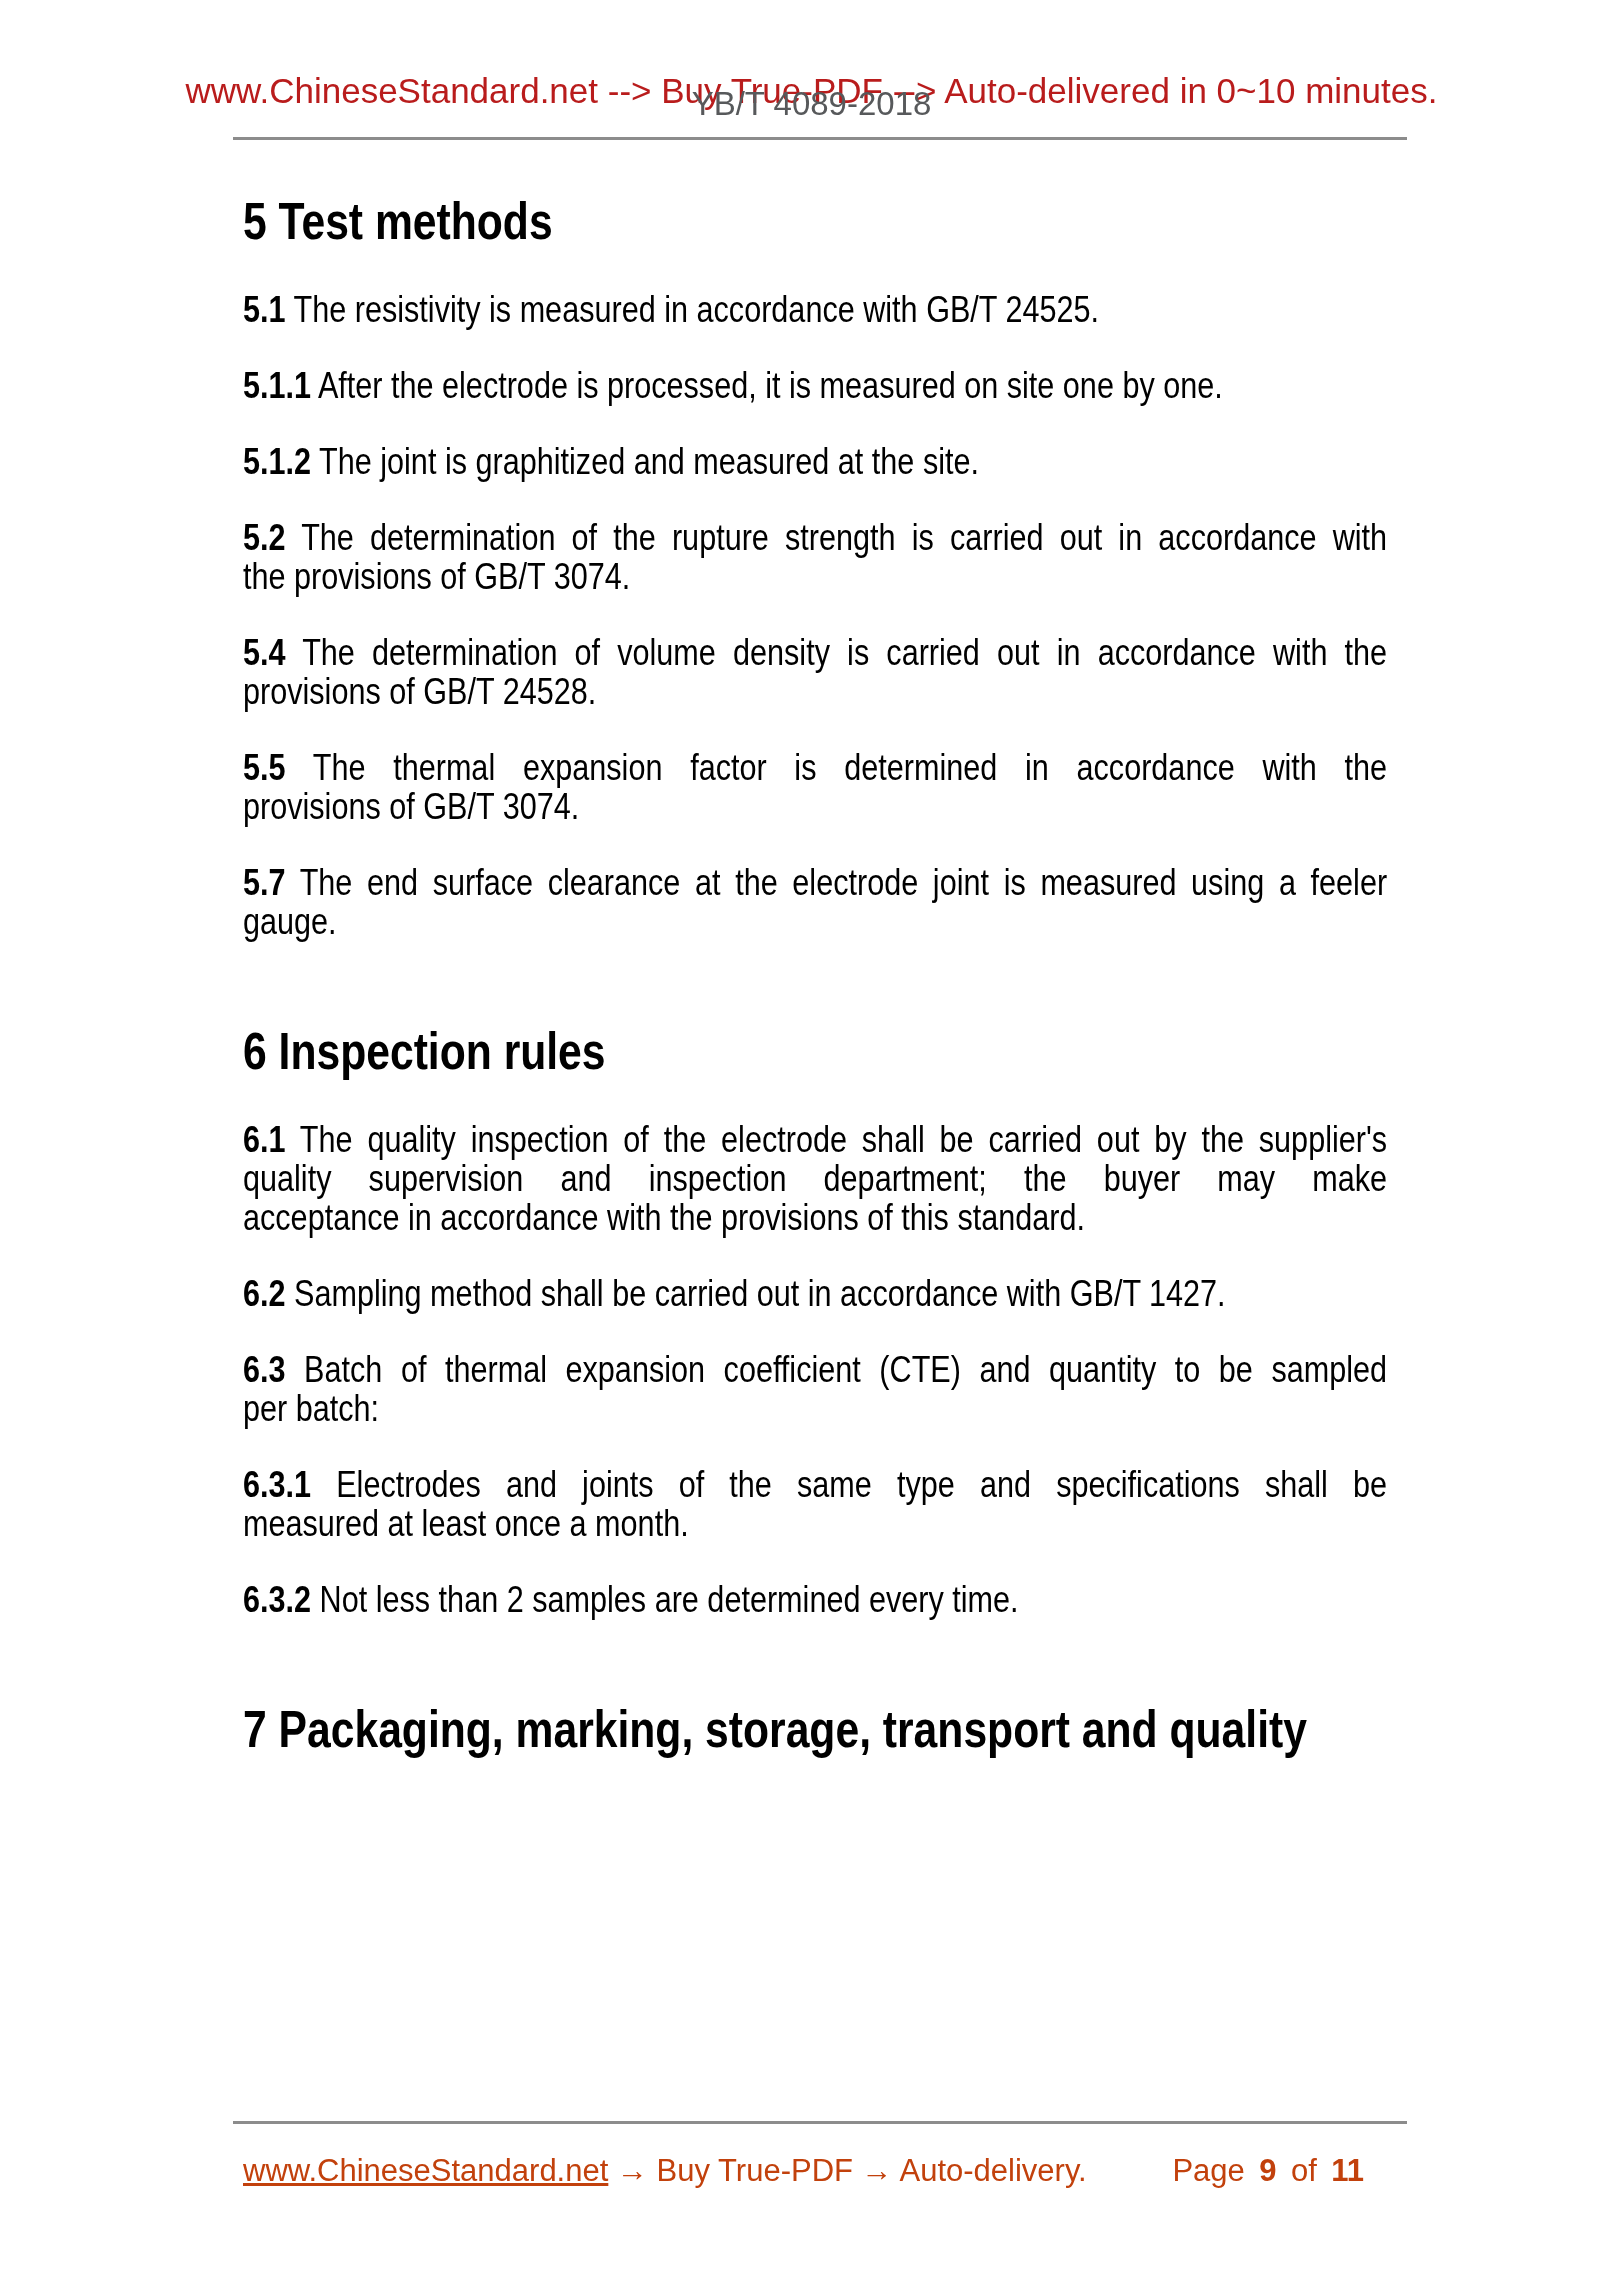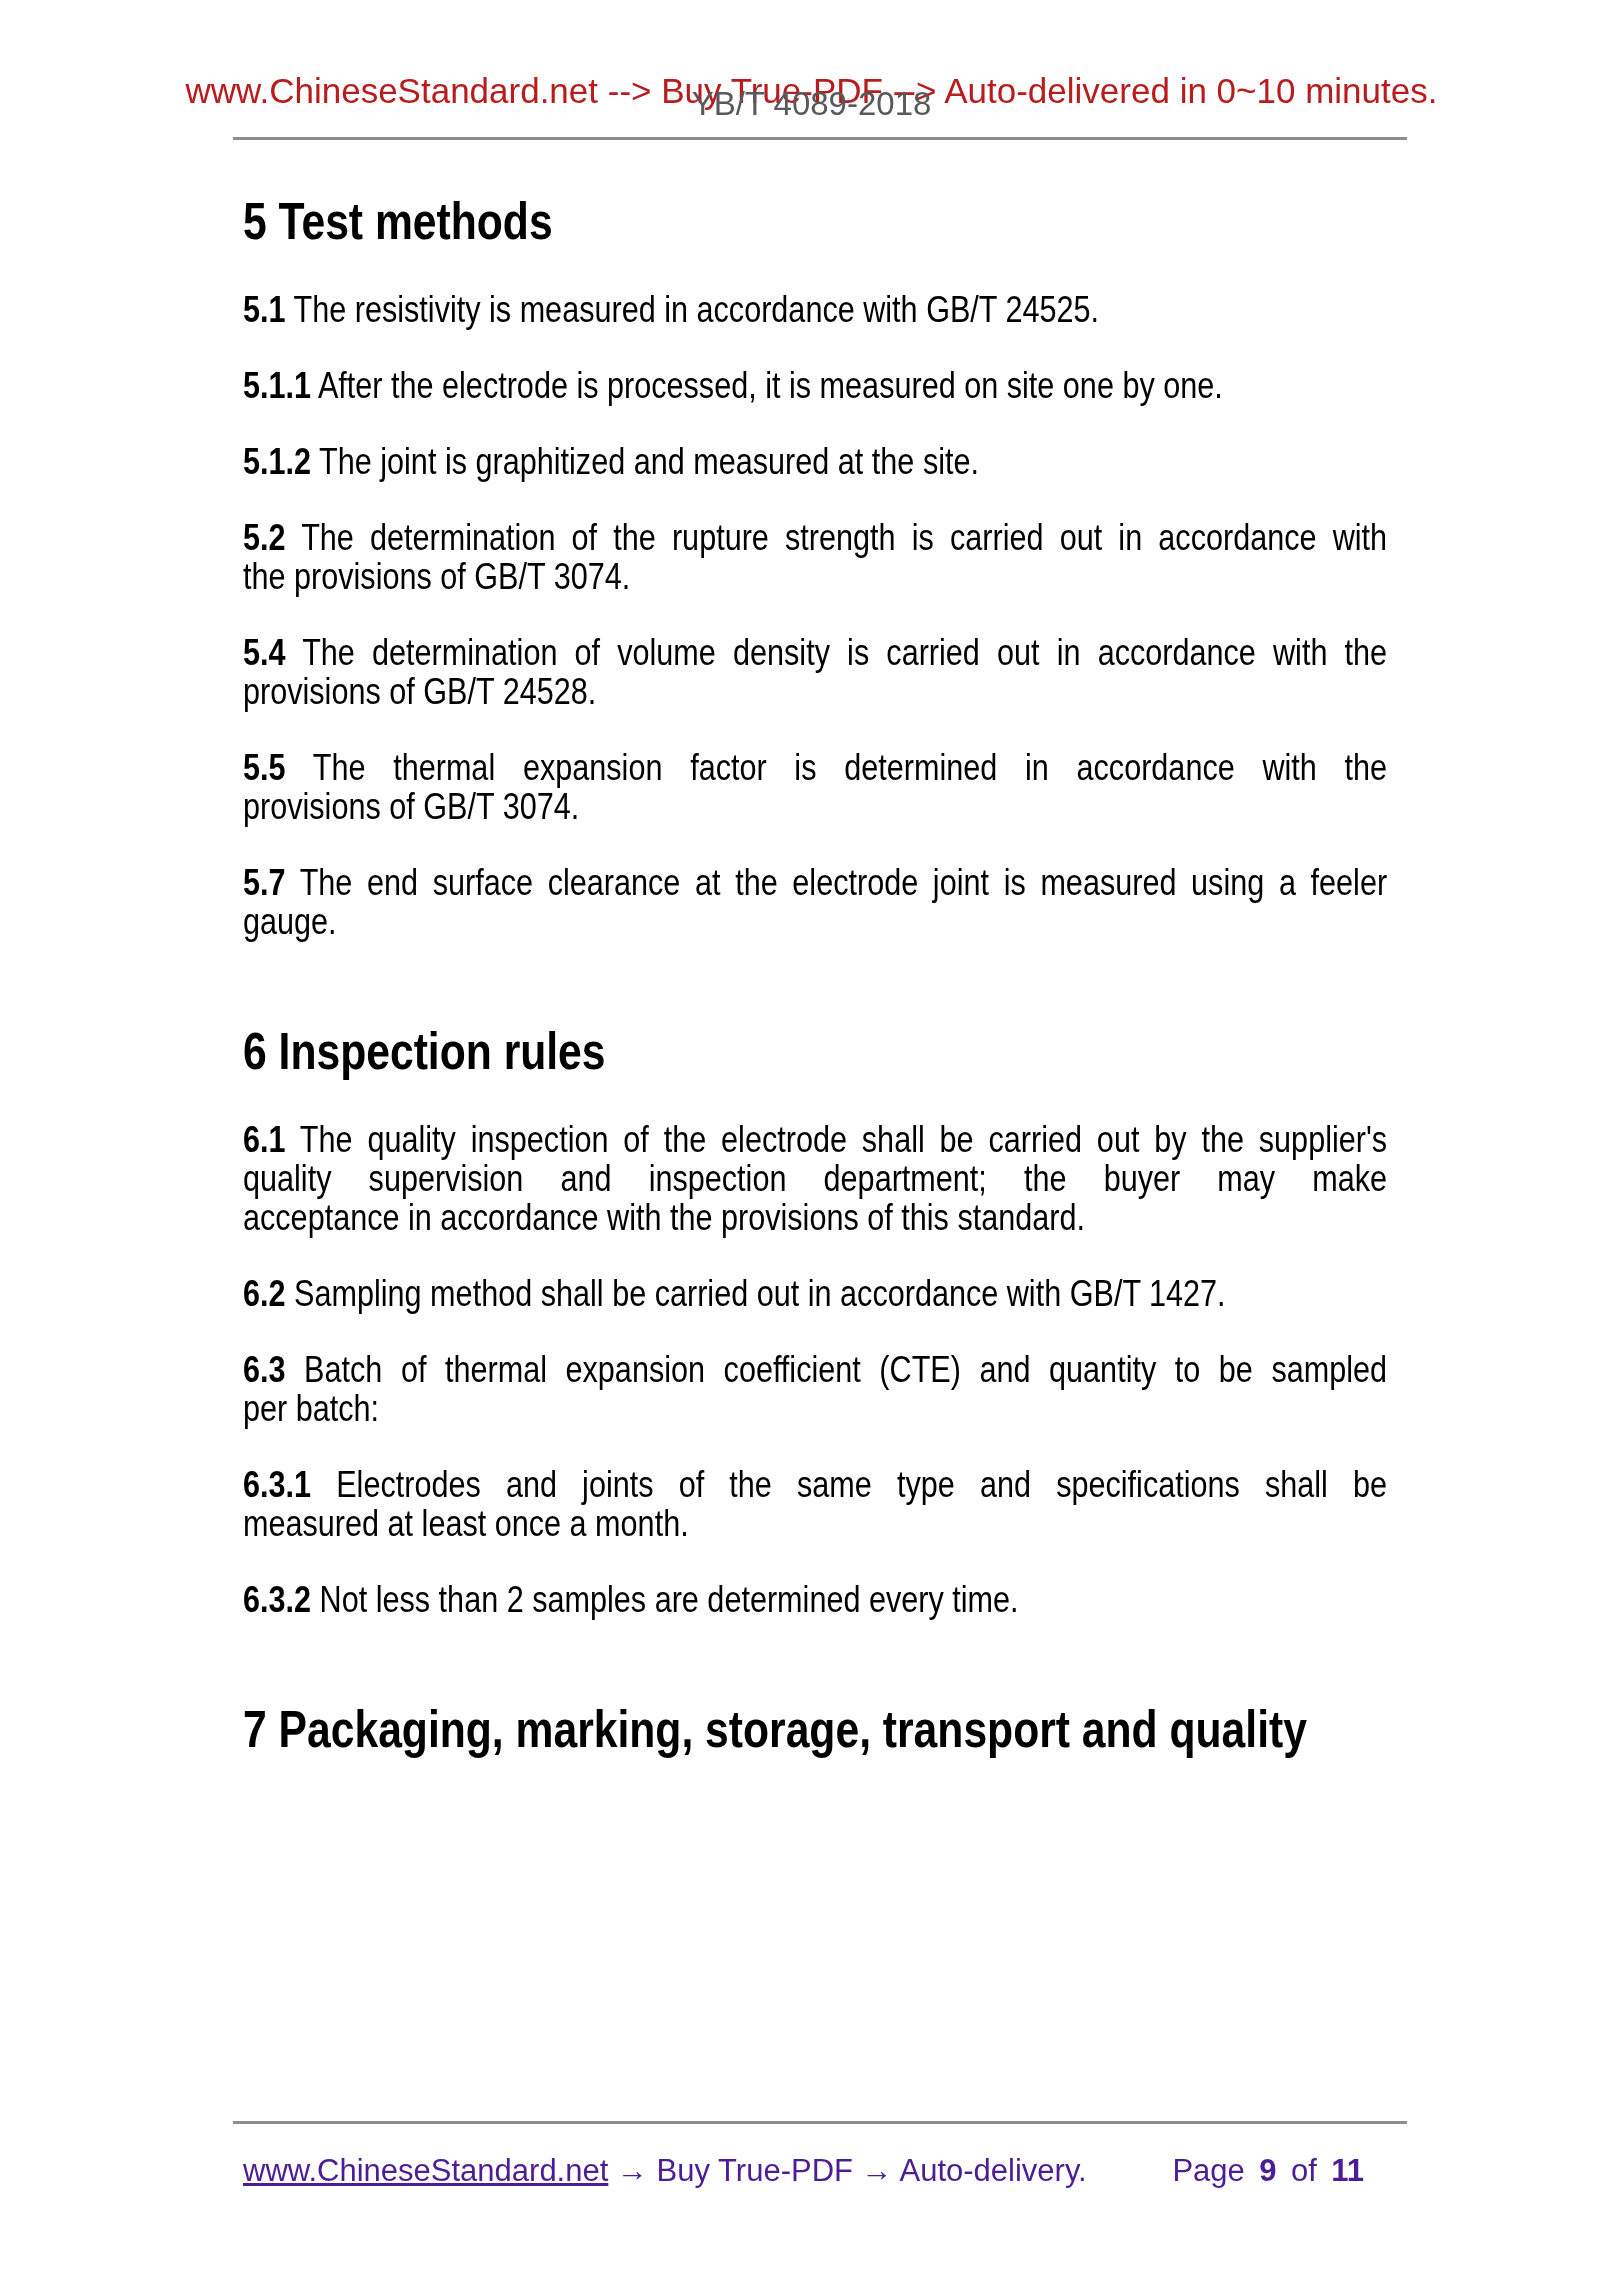--- a/index.html
+++ b/index.html
@@ -50,21 +50,21 @@
     transform:scaleX(0.85); transform-origin:0 0;
   }
   .pline.just { text-align:justify; text-align-last:justify; }
   .pline.last { text-align:left;    text-align-last:left; }
   .pnum { font-weight:bold; }
 
   
   .footer {
     position:absolute; left:243px; top:2151px; width:1144px;
     display:flex; justify-content:space-between; align-items:baseline;
-    font-size:31px; line-height:39px; color:#4c1d95;text-align:center;
+    font-size:31px; line-height:39px; color:#c2410c;text-align:center;
   }
   .footer .left  { white-space:nowrap; }
   .footer .right { white-space:nowrap; padding-right:23px; word-spacing:5.8px; }
   .footer .u { text-decoration:underline; }
   .footer b { font-weight:bold; }
 </style>
 </head>
 <body>
 
 <div class="page">

